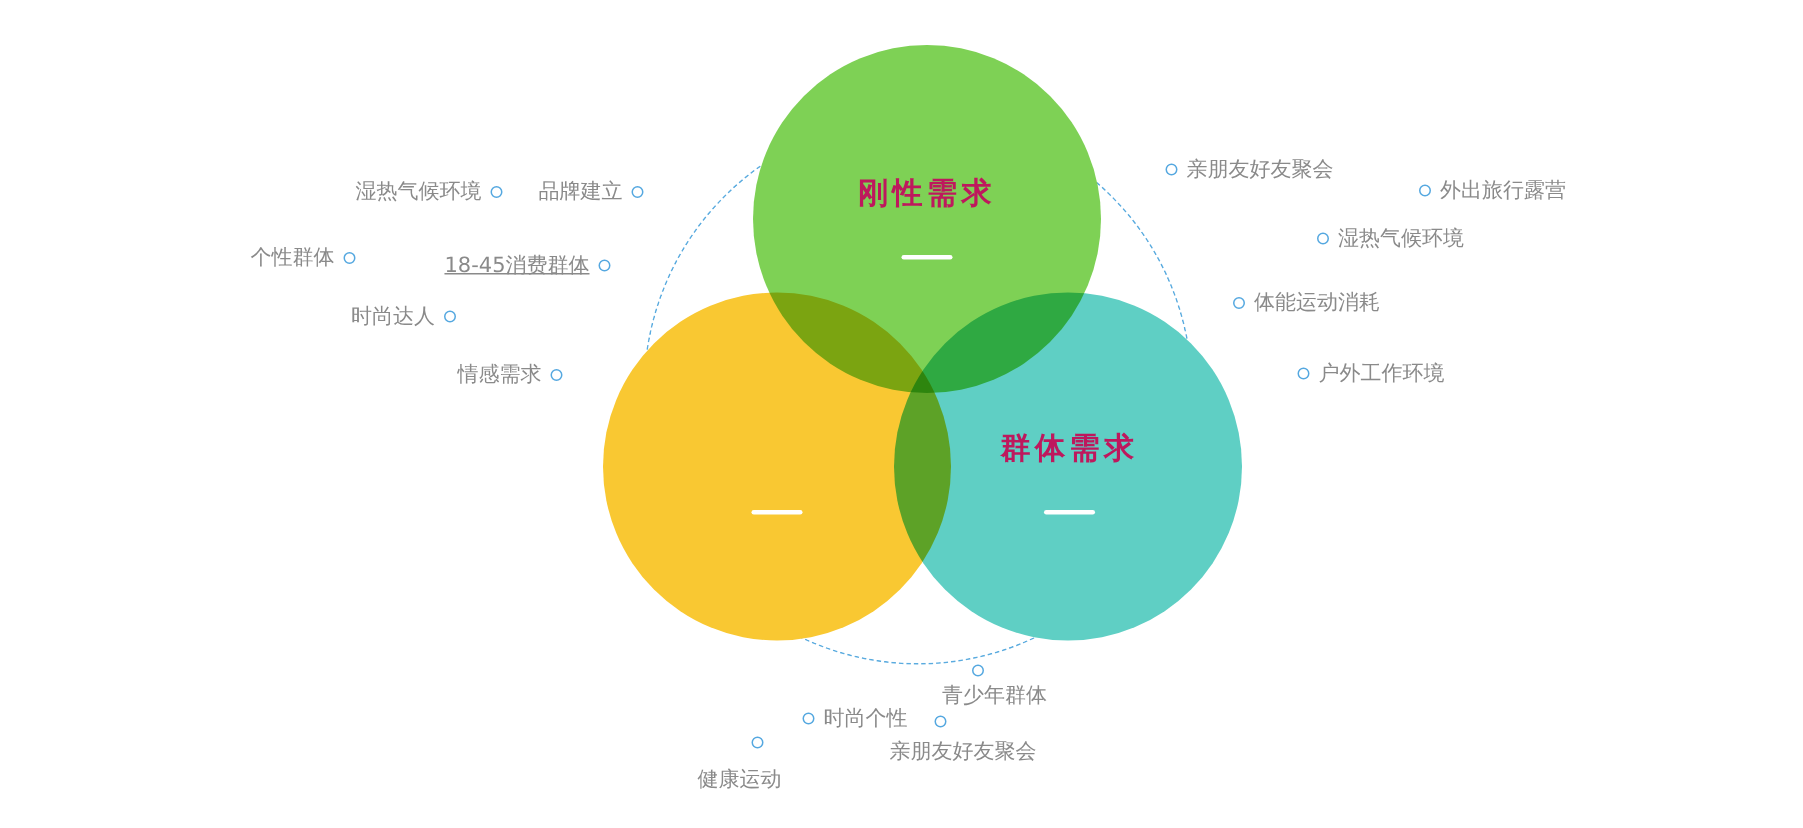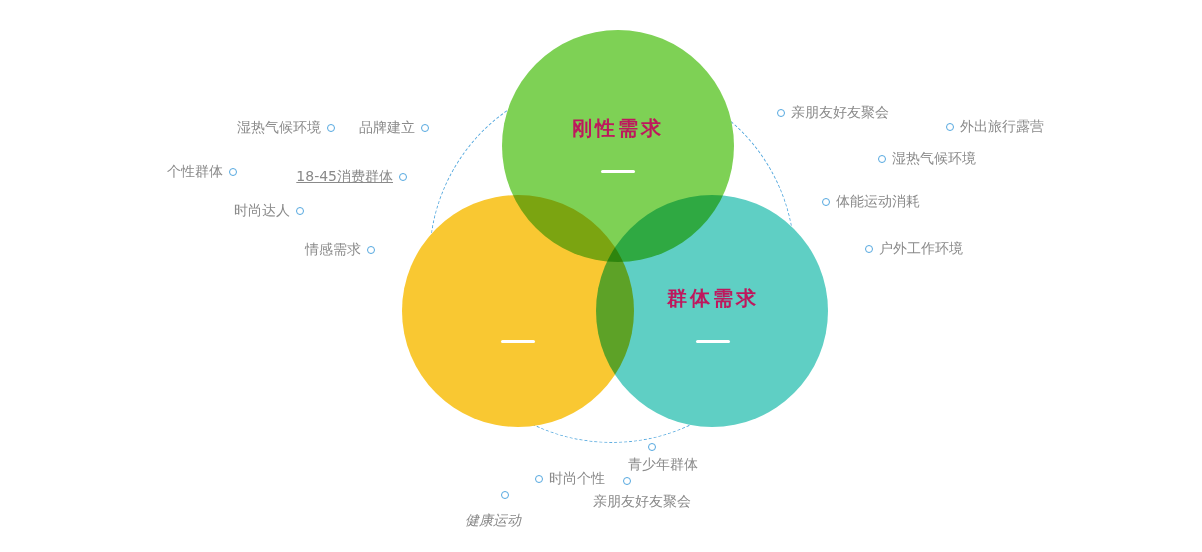--- a/index.html
+++ b/index.html
@@ -126,16 +126,16 @@
   <div class="label" style="left:535px; top:470px;">
     <span class="bullet"></span>
     <span>时尚个性</span>
   </div>
   <div class="label-col" style="left:593px; top:477px;">
     <span class="bullet" style="margin-left:30px;"></span>
     <div class="col-text" style="margin-top:7px;">亲朋友好友聚会</div>
   </div>
   <div class="label-col" style="left:465px; top:491px;">
     <span class="bullet" style="margin-left:36px;"></span>
-    <div class="col-text" style="margin-top:12px;font-style:italic;">健康运动</div>
+    <div class="col-text" style="margin-top:12px;">健康运动</div>
   </div>
 
 </div>
 
 </body></html>

